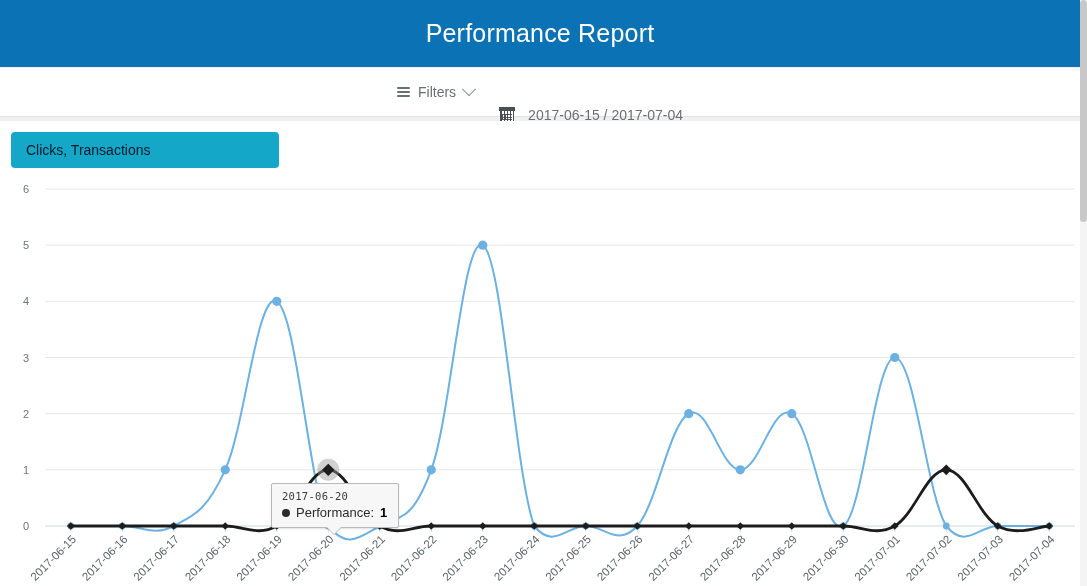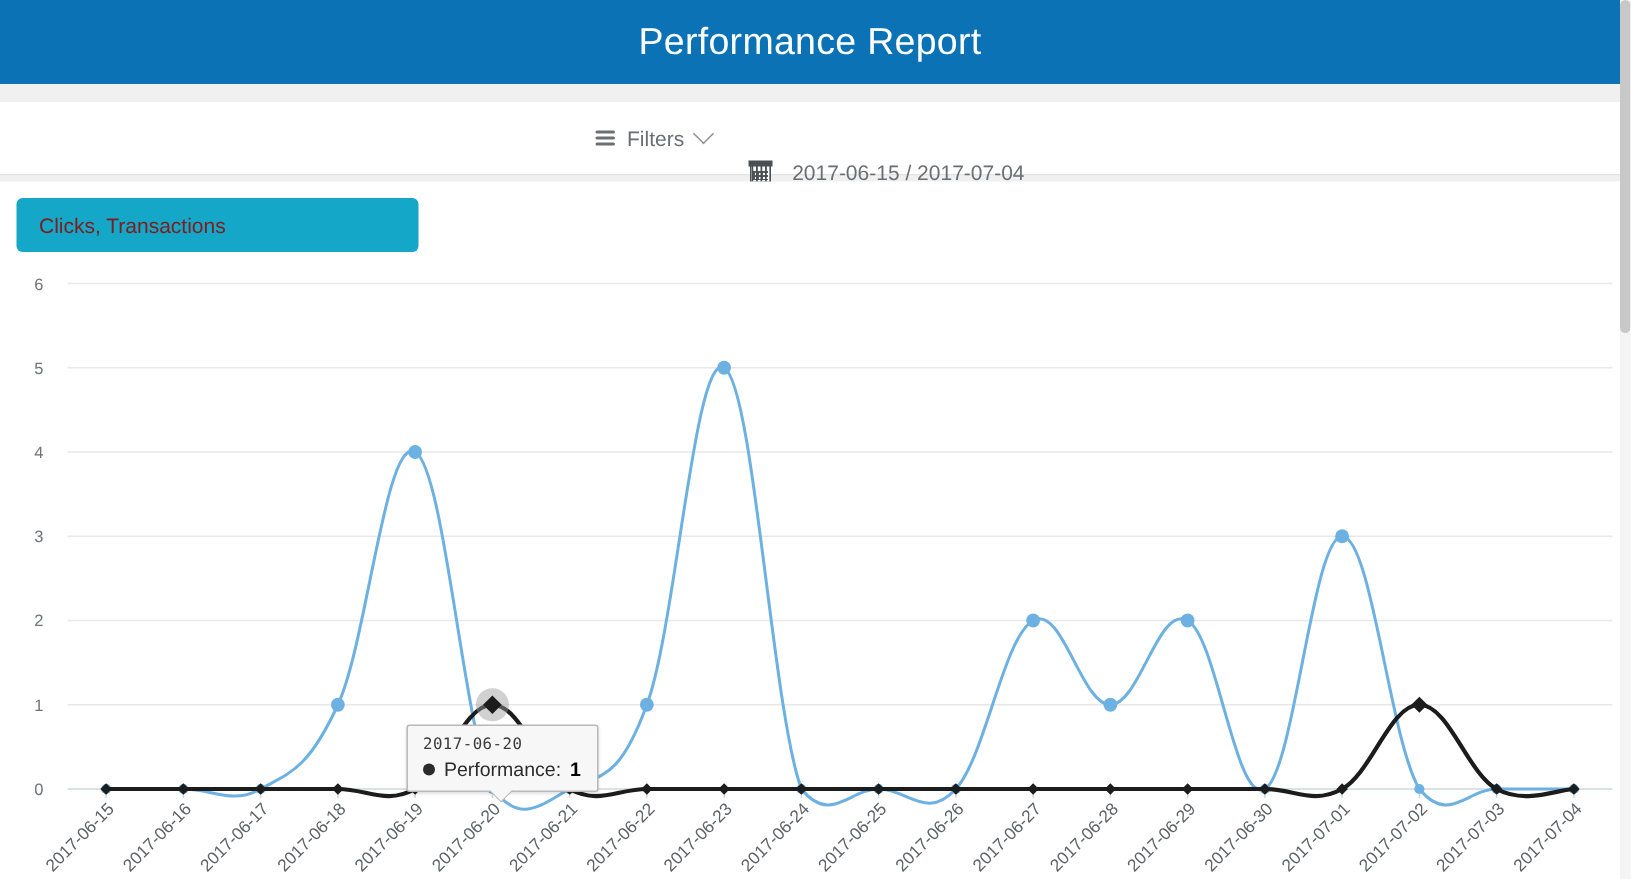--- a/index.html
+++ b/index.html
@@ -19,21 +19,21 @@
     height: 586px;
     position: relative;
     background: #f0f0f0;
   }
 
   
   .header {
     position: absolute;
     left: 0; top: 0;
     width: 1080px;
-    height: 56px;
+    height: 67px;
     background: #0b72b5;
     display: flex;
     align-items: center;
     justify-content: center;
   }
   .header-title {
     color: #ffffff;
     font-size: 25px;
     font-weight: 400;
     letter-spacing: .2px;
@@ -133,21 +133,21 @@
     height: 465px;
     background: #ffffff;
   }
   .series-tab {
     position: absolute;
     left: 11px; top: 11px;
     width: 268px;
     height: 36px;
     background: #14a7c8;
     border-radius: 4px;
-    color: #7f1d1d;
+    color: #0f172a;
     font-size: 14px;
     display: flex;
     align-items: center;
     padding-left: 15px;
     box-sizing: border-box;
     cursor: pointer;
   }
 
   .chart-area {
     position: absolute;

